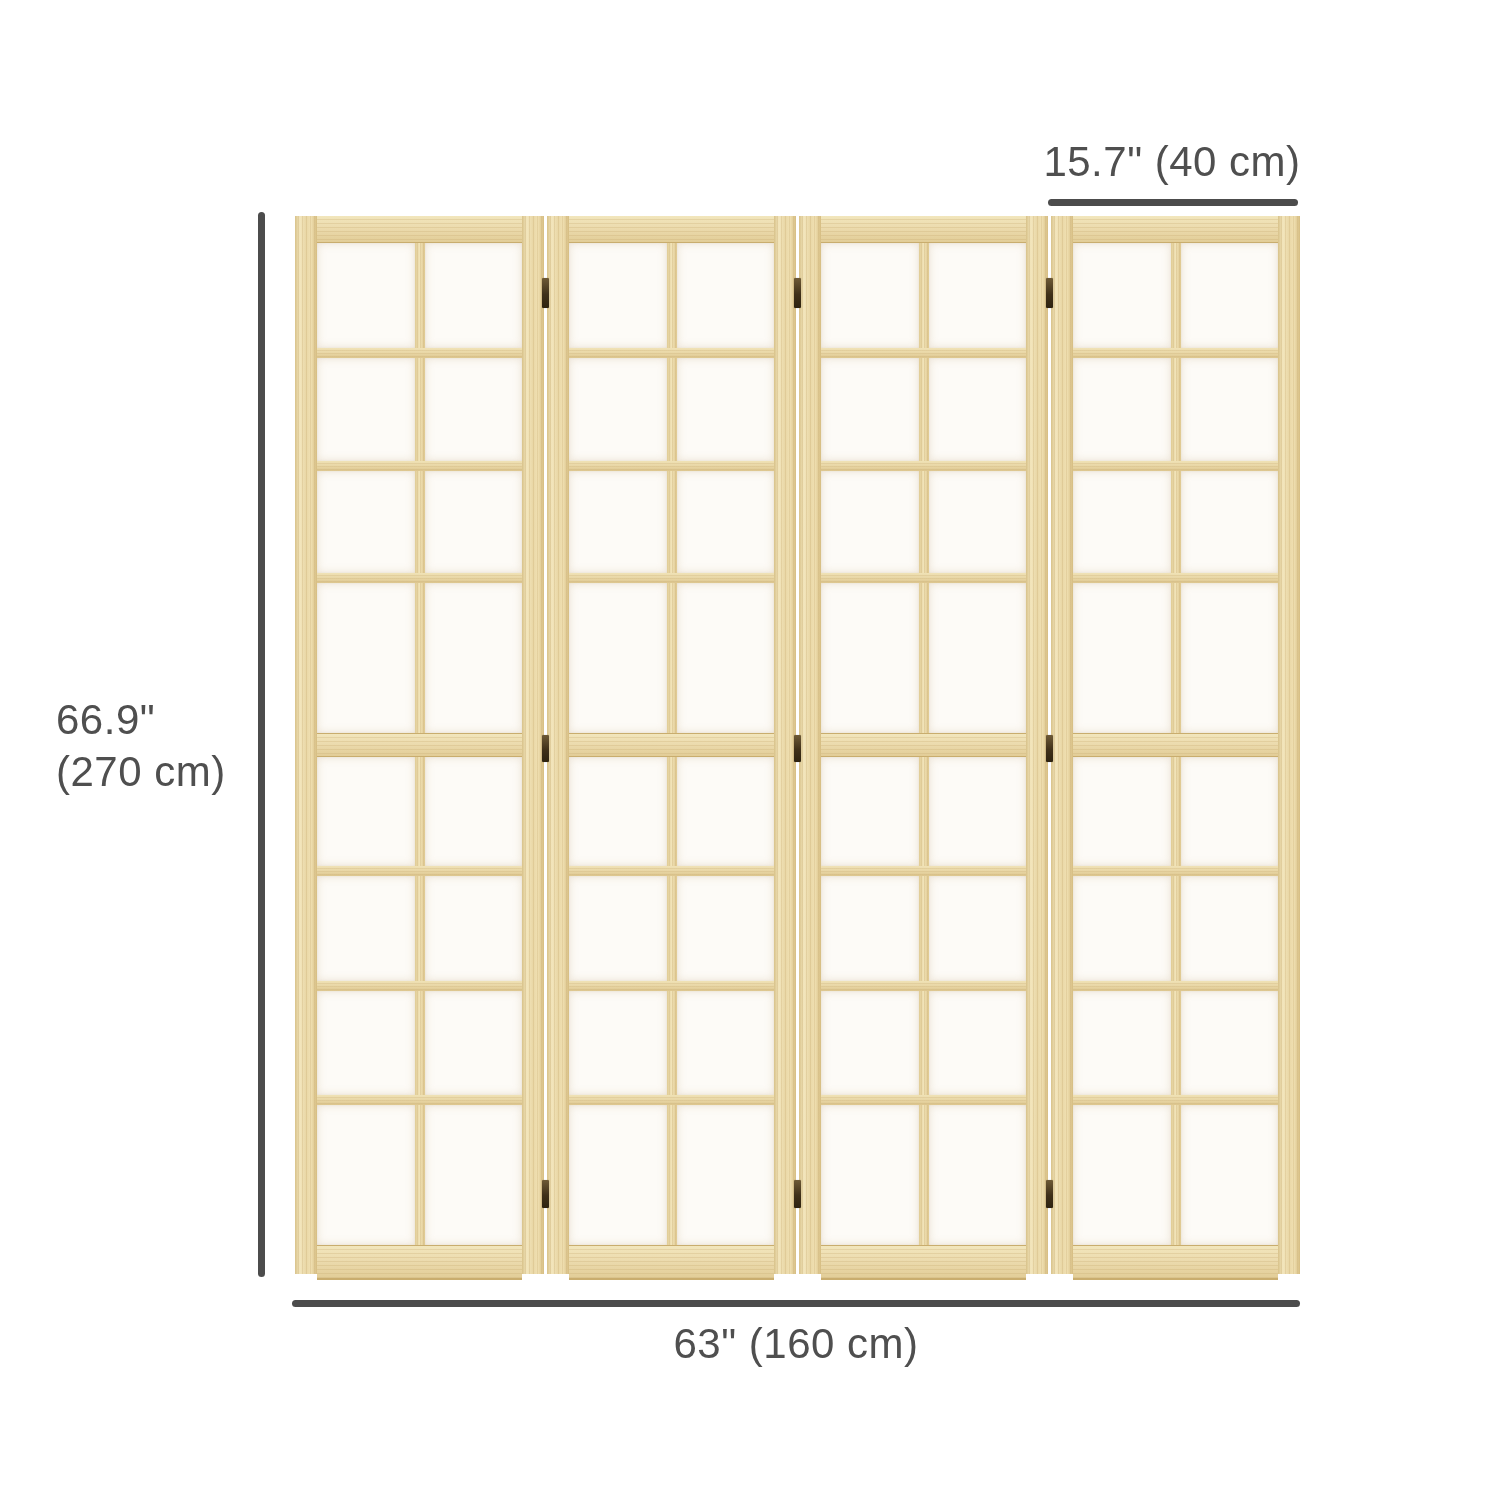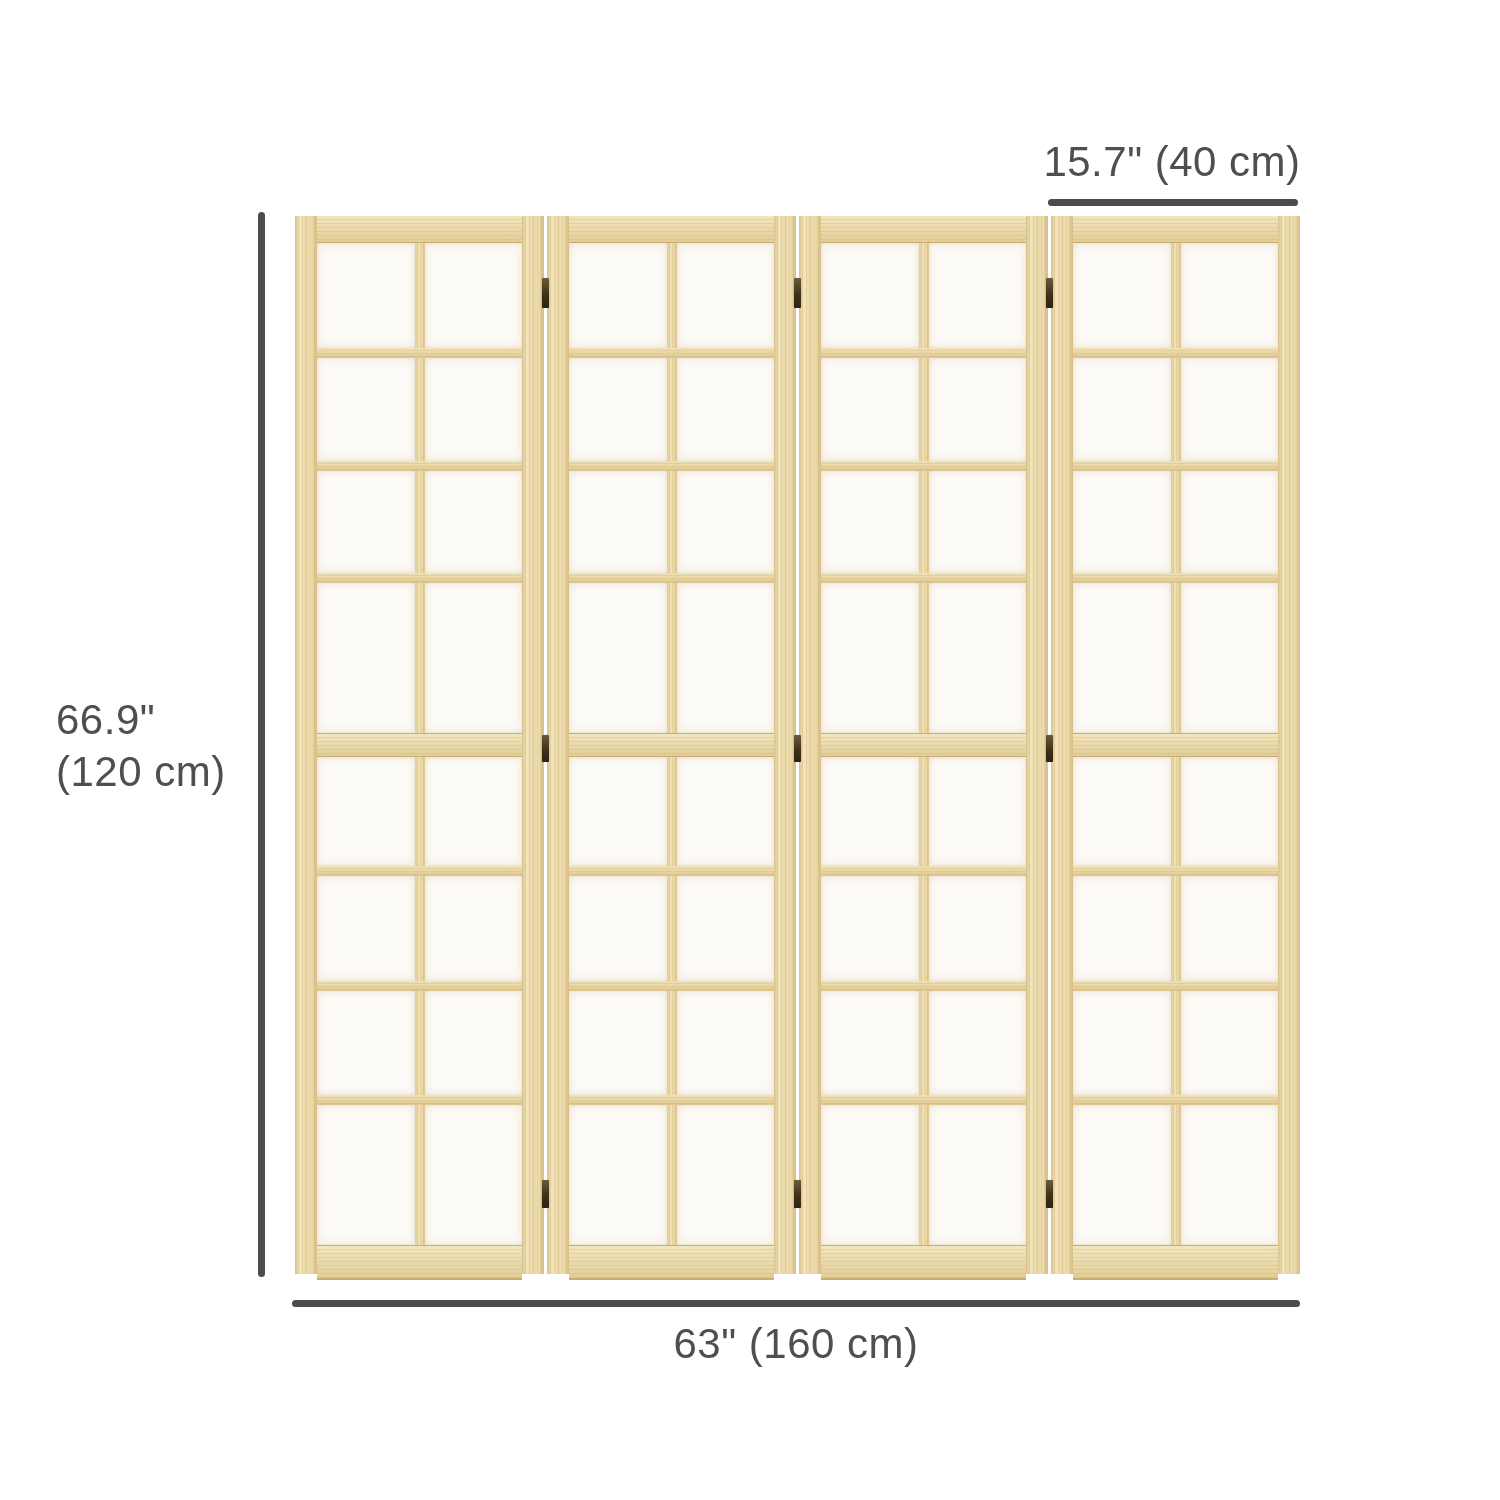--- a/index.html
+++ b/index.html
@@ -316,19 +316,19 @@
       <div class="hinge" style="left: 751px; top: 519px; height: 27px;"></div>
       <div class="hinge" style="left: 751px; top: 964px; height: 28px;"></div>
     </div>
 
   <div class="dim-line h" style="left:1048px;top:199px;width:250px;"></div>
   <div class="dim-label center" style="left:1022px;top:136px;width:300px;">15.7" (40 cm)</div>
 
   <div class="dim-line v" style="left:258px;top:212px;height:1065px;"></div>
   <div class="dim-label" style="left:56px;top:694px;">
     <div>66.9"</div>
-    <div>(120 cm)</div>
+    <div>(270 cm)</div>
   </div>
 
   <div class="dim-line h" style="left:292px;top:1300px;width:1008px;"></div>
   <div class="dim-label center" style="left:292px;top:1318px;width:1008px;">63" (160 cm)</div>
 
 </div>
 
 </body></html>

